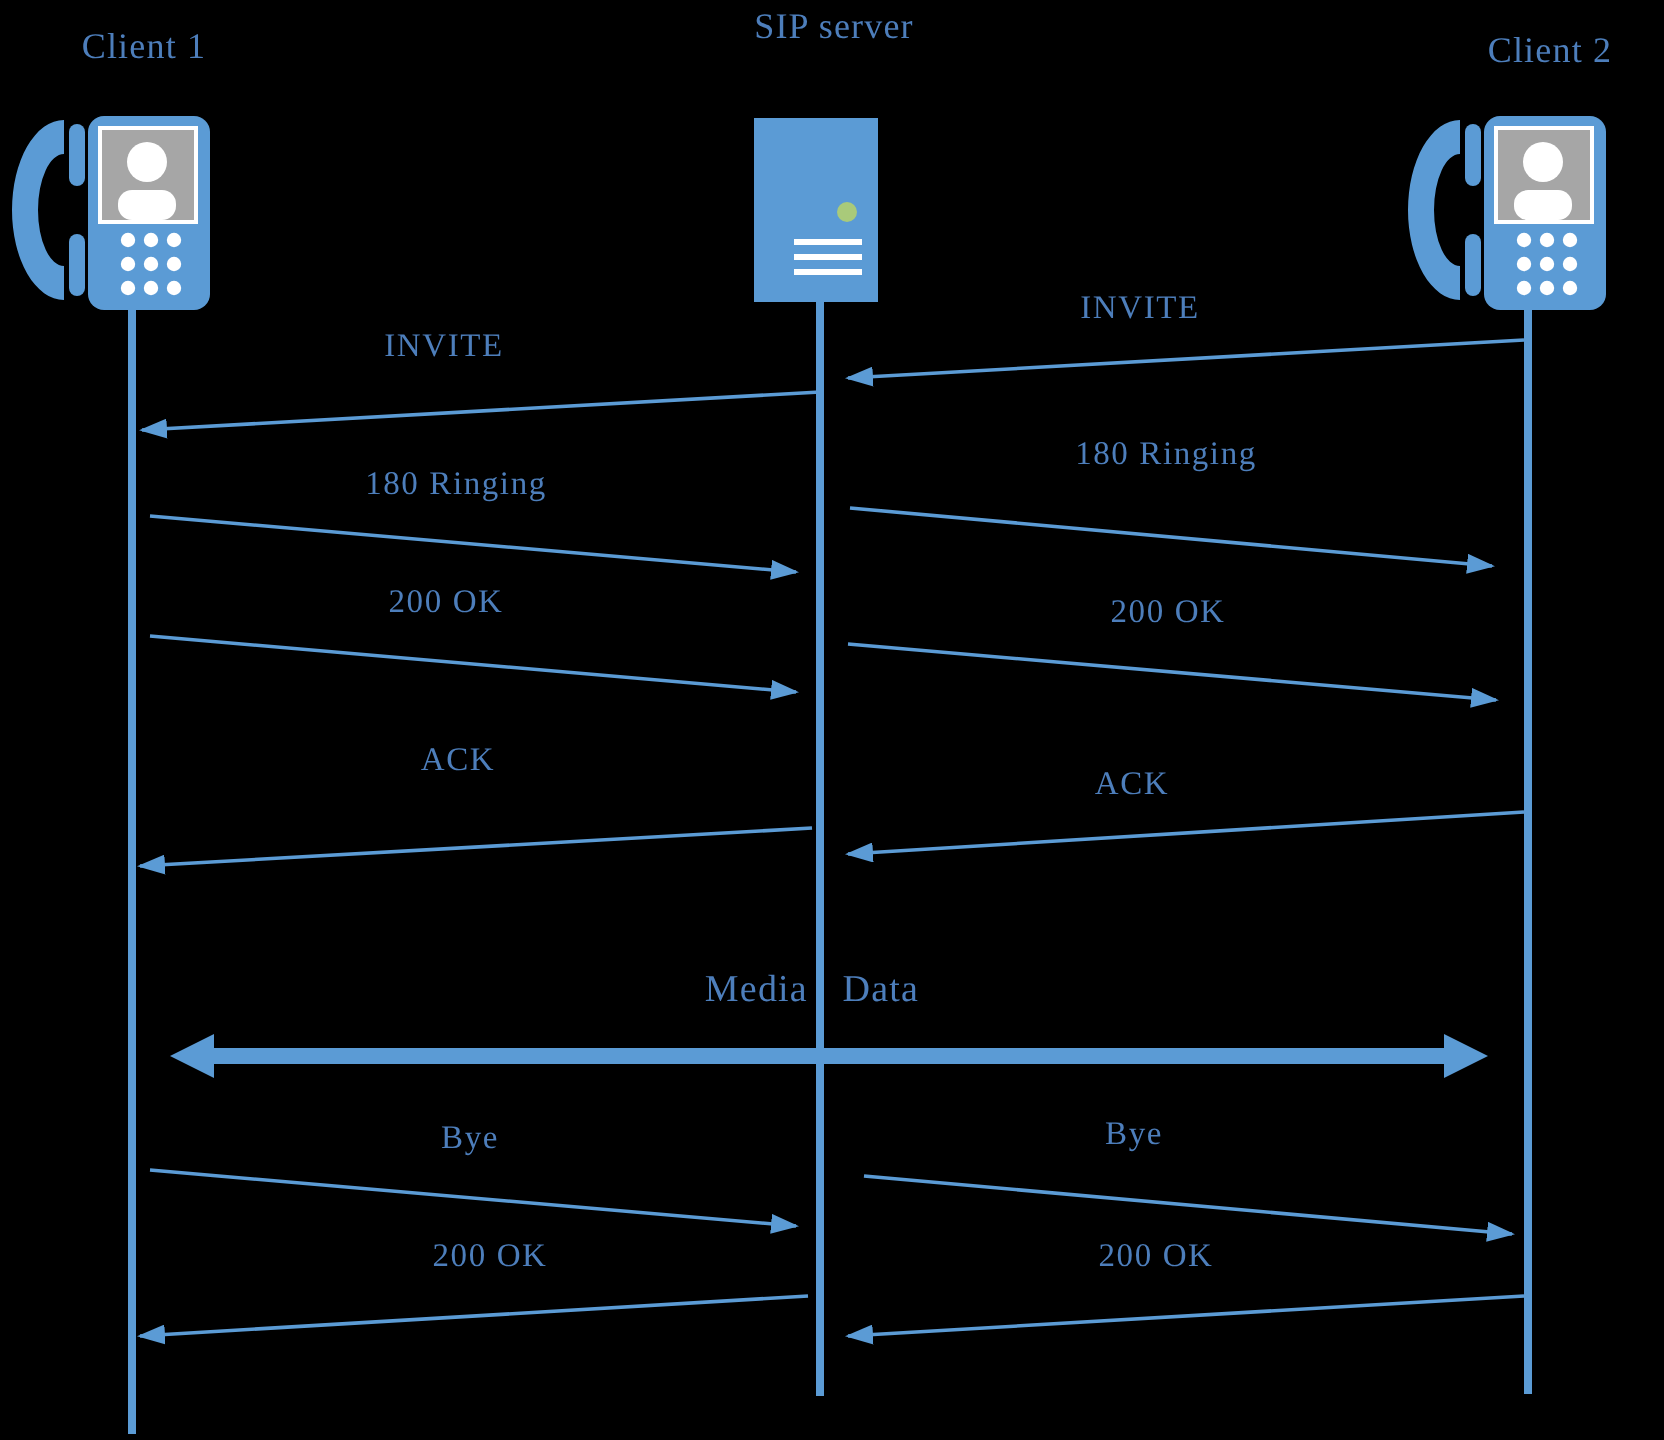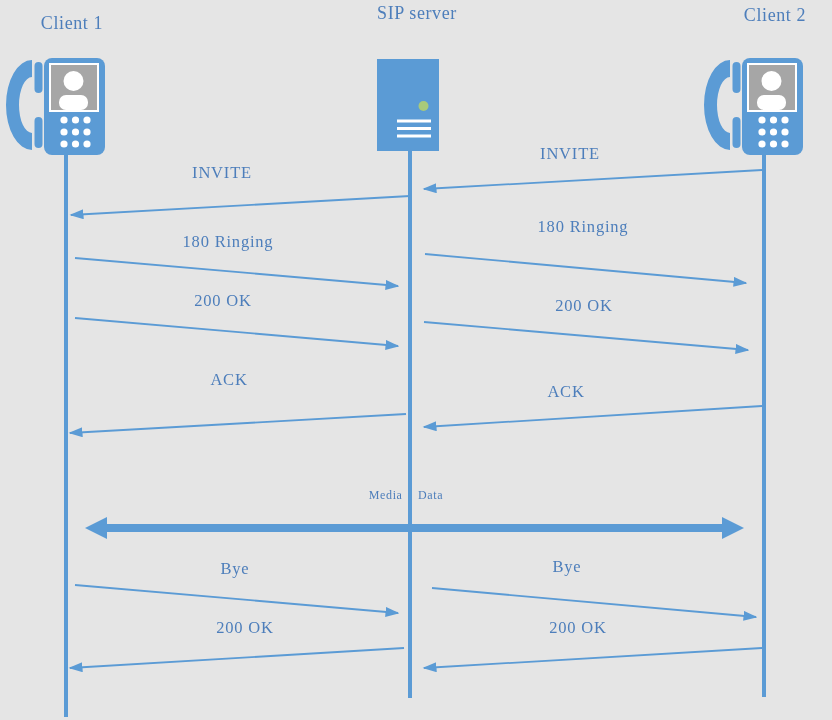--- a/index.html
+++ b/index.html
@@ -1,27 +1,27 @@
 <!DOCTYPE html>
 <html><head>
 <meta charset="utf-8">
 <style>
   html,body{margin:0;padding:0;background:#ffffff;}
   .canvas{
-    position:relative;width:832px;height:720px;background:#e5e5e5;overflow:hidden;
+    position:relative;width:832px;height:720px;background:#000000;overflow:hidden;
     font-family:"Liberation Serif", serif;
   }
   svg.layer{position:absolute;left:0;top:0;}
   .lbl{
     position:absolute;transform:translate(-50%,-50%);
     color:#4D7EBB;white-space:nowrap;line-height:1;
   }
   .actor{font-size:18px;letter-spacing:0.6px;}
   .msg{font-size:16.5px;letter-spacing:0.8px;text-align:right;}
-  .media-lbl{font-size:12px;letter-spacing:0.6px;word-spacing:12px;}
+  .media-lbl{font-size:19px;letter-spacing:0.6px;word-spacing:12px;}
 </style>
 </head>
 <body>
 
 <div class="canvas">
 
   <svg class="layer" width="832" height="720" viewBox="0 0 832 720">
     <defs>
       <marker id="arrow" markerUnits="userSpaceOnUse" markerWidth="14" markerHeight="10" refX="12.5" refY="5" orient="auto">
         <path d="M0,0 L14,5 L0,10 Z" fill="#5B9BD5"></path>
@@ -92,21 +92,21 @@
 
     <g fill="#5B9BD5">
       <line x1="102" y1="528" x2="727" y2="528" stroke="#5B9BD5" stroke-width="8"></line>
       <polygon points="85,528 107,517 107,539"></polygon>
       <polygon points="744,528 722,517 722,539"></polygon>
     </g>
   </svg>
 
   <div class="lbl actor" style="left:72px;top:23px">Client 1</div>
   <div class="lbl actor" style="left:417px;top:13px">SIP server</div>
-  <div class="lbl actor" style="left:775px;top:15px">Client 2</div>
+  <div class="lbl actor" style="left:775px;top:25px">Client 2</div>
 
   <div class="lbl msg" style="left:222px;top:173px">INVITE</div>
   <div class="lbl msg" style="left:228px;top:242px">180 Ringing</div>
   <div class="lbl msg" style="left:223px;top:301px">200 OK</div>
   <div class="lbl msg" style="left:229px;top:380px">ACK</div>
   <div class="lbl msg" style="left:235px;top:569px">Bye</div>
   <div class="lbl msg" style="left:245px;top:628px">200 OK</div>
 
   <div class="lbl msg" style="left:570px;top:154px">INVITE</div>
   <div class="lbl msg" style="left:583px;top:227px">180 Ringing</div>

